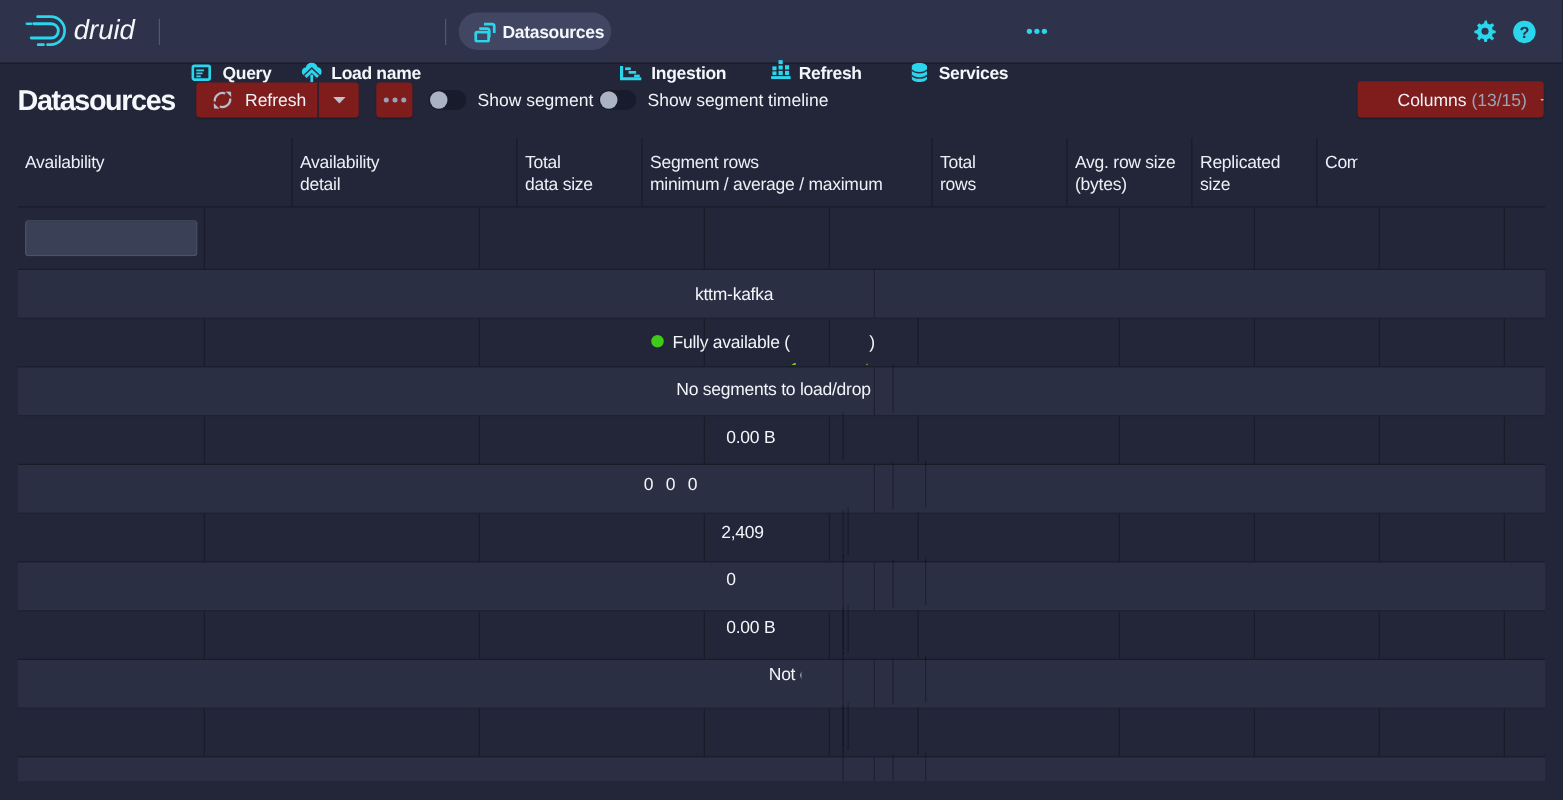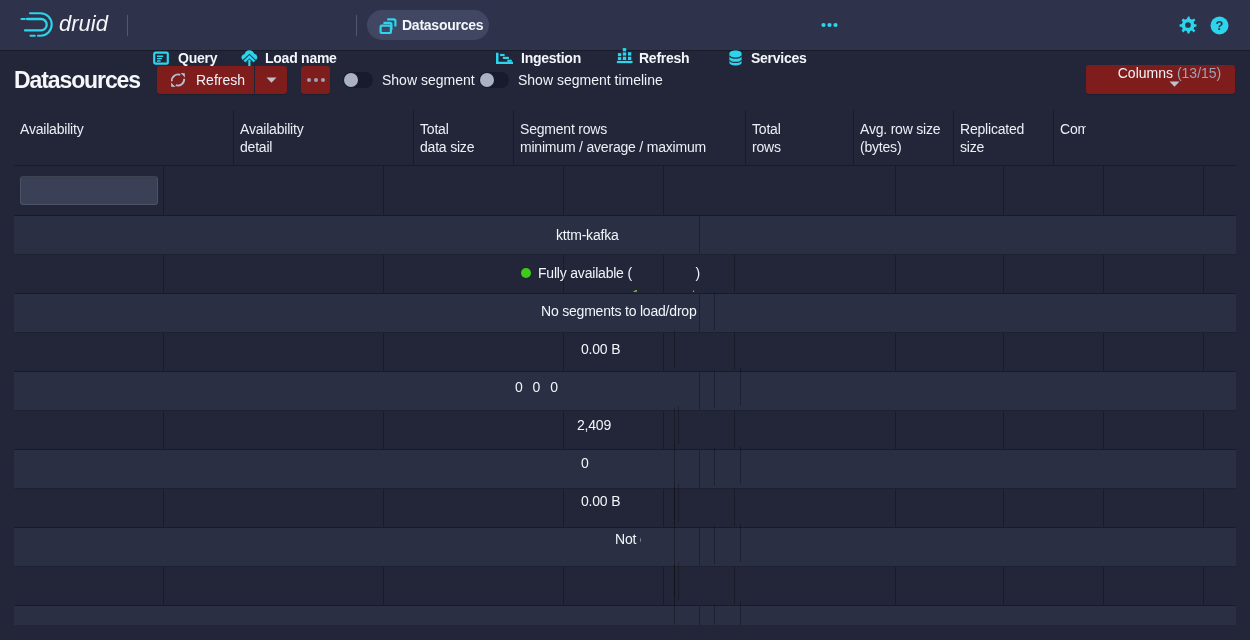--- a/index.html
+++ b/index.html
@@ -160,21 +160,21 @@
 
 <div class="switch" style="left:343px">
     <div class="knob"></div>
   </div>
 <div class="swlabel" style="left:382px">Show segment</div>
 <div class="switch" style="left:479px">
     <div class="knob"></div>
   </div>
 <div class="swlabel" style="left:518px">Show segment timeline</div>
 
-<div class="btn" style="left:1086px;top:65px;width:149px;height:29px;padding-left:18px;flex-direction:column;">
+<div class="btn" style="left:1086px;top:65px;width:149px;height:29px;padding-left:32px;">
   <span>Columns&nbsp;<span style="color:#9ba3b7">(13/15)</span></span>
   <svg style="margin-left:10px" width="11" height="6" viewBox="0 0 11 6" fill="#bcc2d0">
       <path d="M0.5,0.5 H10.5 L5.5,5.8 Z"></path>
     </svg>
 </div>
 
 <div id="table">
   <div class="hrow">
     <div class="c c2">Availability</div>
     <div class="c c3">Availability<br>detail</div>

